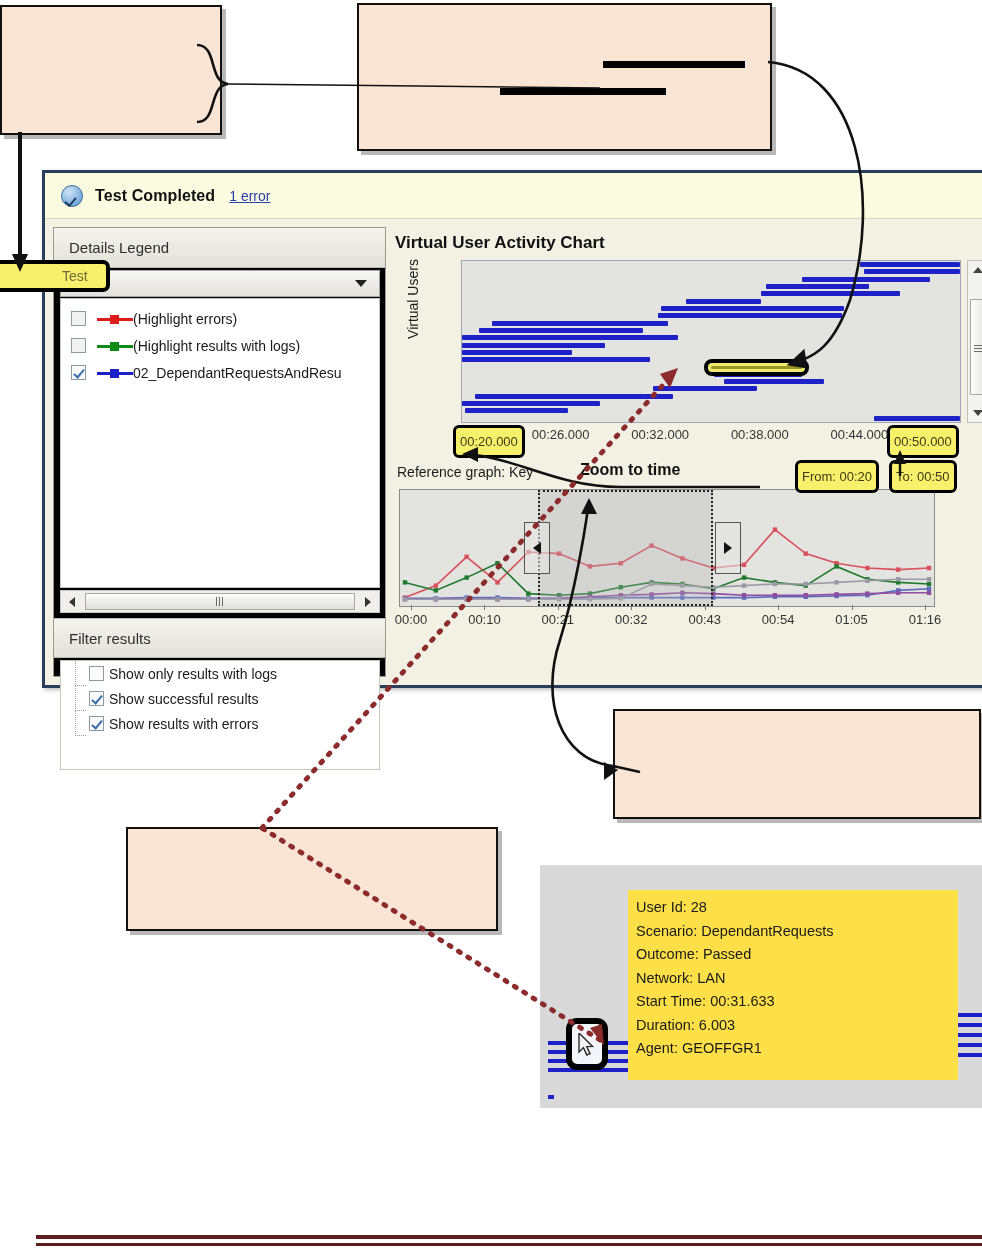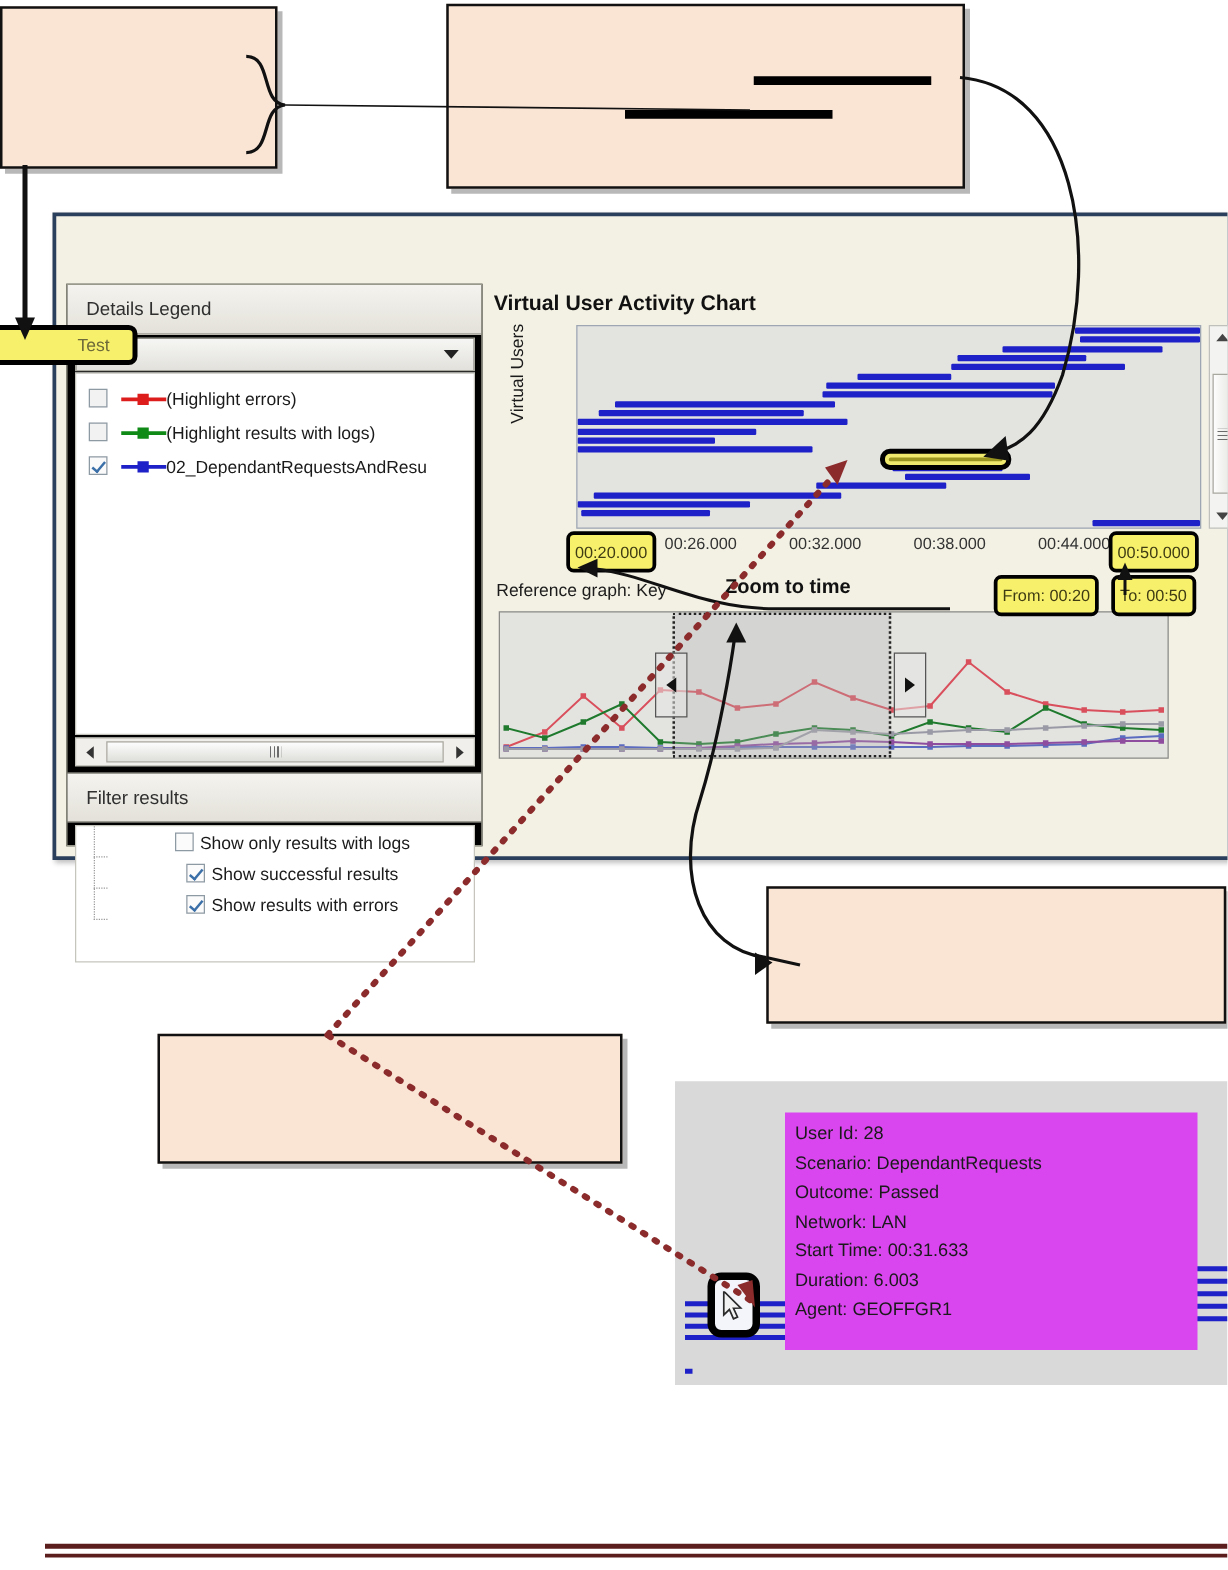--- a/index.html
+++ b/index.html
@@ -109,21 +109,21 @@
     display:block;
   }
 
   #filter-header{
     position:absolute;left:0;top:390px;width:100%;height:40px;
     background:linear-gradient(#f4f3ef,#e3e1d9);border-top:1px solid #bcbab0;
     border-bottom:1px solid #bcbab0;display:flex;align-items:center;padding-left:15px;
     font-size:15px;color:#2f2f2f;box-sizing:border-box;
   }
   #filter-list{position:absolute;left:6px;top:432px;width:320px;height:110px;background:#fff;border:1px solid #c6c5bd;box-sizing:border-box;}
-  .filter-row{display:flex;align-items:center;height:25px;padding-left:28px;position:relative;justify-content:center;}
+  .filter-row{display:flex;align-items:center;height:25px;padding-left:28px;position:relative;}
   .filter-row:before{
     content:"";position:absolute;left:14px;top:0;bottom:0;width:10px;
     border-left:1px dotted #9a9a9a;border-bottom:1px dotted #9a9a9a;
   }
   .f-check{
     width:15px;height:15px;border:1px solid #8e9aa3;background:#fbfbfb;
     box-sizing:border-box;position:relative;flex:0 0 auto;
   }
   .f-check.on:after{
     content:"";position:absolute;left:4px;top:1px;width:4px;height:9px;
@@ -202,21 +202,21 @@
   
   #overlay{position:absolute;left:0;top:0;width:982px;height:1256px;pointer-events:none;z-index:60;}
 
   
   #tooltip-panel{
     position:absolute;left:540px;top:865px;width:442px;height:243px;
     background:#d9d9d9;
   }
   #tooltip-box{
     position:absolute;left:88px;top:25px;width:330px;height:190px;
-    background:#d946ef;padding:6px 0 0 8px;box-sizing:border-box;
+    background:#fde047;padding:6px 0 0 8px;box-sizing:border-box;
   }
   #tooltip-box div{font-size:14.5px;color:#1a1a1a;line-height:23.5px;white-space:nowrap;}
   .tt-bar{position:absolute;height:4px;background:#1e21c8;}
   #cursor-highlight{
     position:absolute;left:26px;top:153px;width:42px;height:52px;
     border:6px solid #000;border-radius:11px;box-sizing:border-box;background:#f4f4fb;
   }
   #cursor-glyph{position:absolute;left:38px;top:168px;width:18px;height:24px;}
 
   
@@ -232,20 +232,25 @@
   <div class="redact" style="left:244px;top:56px;width:142px;"></div>
   <div class="redact" style="left:141px;top:83px;width:166px;"></div>
 </div>
 
 <div class="callout" style="left:613px;top:709px;width:368px;height:110px;"></div>
 
 <div class="callout" style="left:126px;top:827px;width:372px;height:104px;"></div>
 
 <div id="app-window">
 
+  <div id="status-bar">
+    <span class="check-icon"></span>
+    <span id="status-text">Test Completed</span>
+    <span id="error-link">1 error</span>
+  </div>
 
   <div id="legend-panel">
     <div class="panel-header">Details Legend</div>
 
     <div id="legend-combo">
       <span class="combo-text">Test</span>
       <span class="caret"></span>
     </div>
 
     <div id="legend-list">
@@ -464,20 +469,38 @@
         </svg>
       <div id="ref-selection"></div>
       <div class="ref-handle lt" style="left:124px;top:32px;">
           <span></span>
         </div>
       <div class="ref-handle rt" style="left:315px;top:32px;">
           <span></span>
         </div>
     </div>
 
+    <div id="ref-xaxis">
+        <div class="tmark" style="left: 12px;"></div>
+        <div class="tick" style="left: 12px;">00:00</div>
+        <div class="tmark" style="left: 85.4286px;"></div>
+        <div class="tick" style="left: 85.4286px;">00:10</div>
+        <div class="tmark" style="left: 158.857px;"></div>
+        <div class="tick" style="left: 158.857px;">00:21</div>
+        <div class="tmark" style="left: 232.286px;"></div>
+        <div class="tick" style="left: 232.286px;">00:32</div>
+        <div class="tmark" style="left: 305.714px;"></div>
+        <div class="tick" style="left: 305.714px;">00:43</div>
+        <div class="tmark" style="left: 379.143px;"></div>
+        <div class="tick" style="left: 379.143px;">00:54</div>
+        <div class="tmark" style="left: 452.571px;"></div>
+        <div class="tick" style="left: 452.571px;">01:05</div>
+        <div class="tmark" style="left: 526px;"></div>
+        <div class="tick" style="left: 526px;">01:16</div>
+      </div>
   </div>
 </div>
 
 <div id="tooltip-panel">
   <div class="tt-bar" style="left:8px;top:176px;width:120px;"></div>
   <div class="tt-bar" style="left:8px;top:185px;width:120px;"></div>
   <div class="tt-bar" style="left:8px;top:194px;width:120px;"></div>
   <div class="tt-bar" style="left:8px;top:203px;width:120px;"></div>
   <div class="tt-bar" style="left:8px;top:230px;width:6px;"></div>
 

